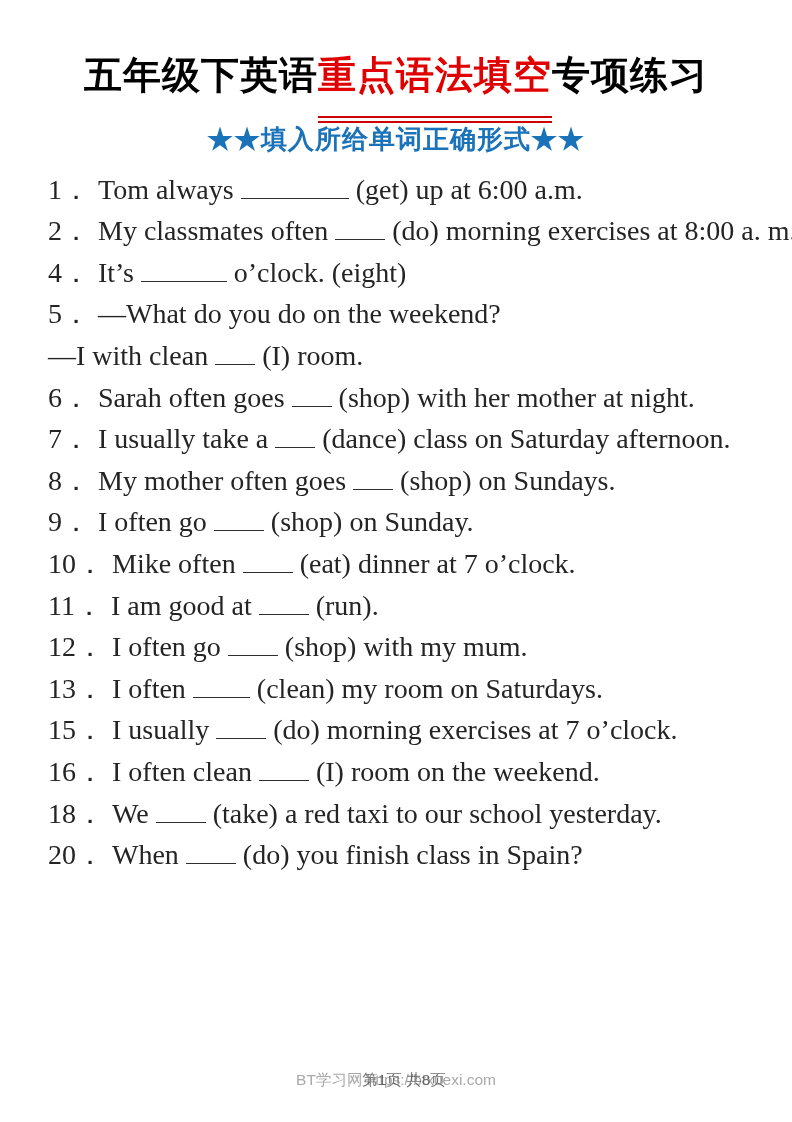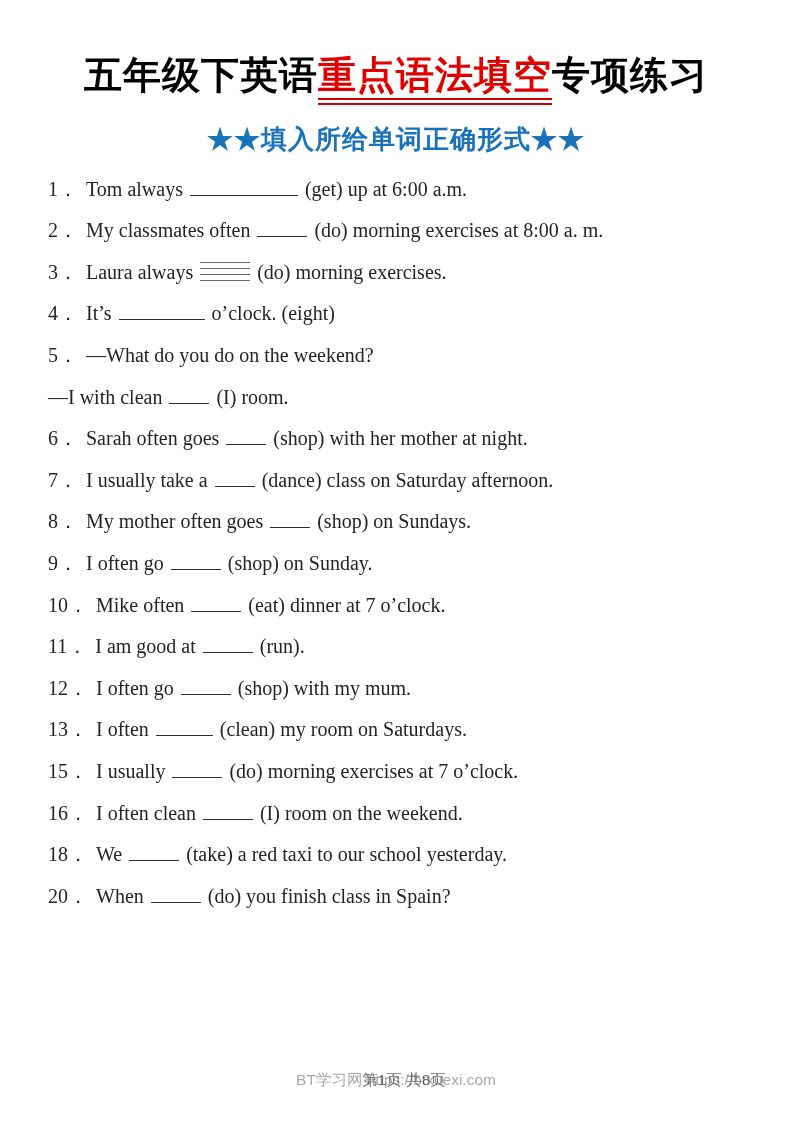--- a/index.html
+++ b/index.html
@@ -18,36 +18,36 @@
     font-family: "Liberation Sans", sans-serif;
     font-weight: bold;
     font-size: 38px;
     line-height: 1.15;
     color: #000000;
     letter-spacing: 1px;
   }
   .title .hl {
     color: #e00000;
     border-bottom: 7px double #cf0000;
-    padding-bottom: 2px;
+    padding-bottom: 20px;
   }
   .subtitle {
     margin-top: 24px;
     text-align: center;
     font-family: "Liberation Serif", serif;
     font-weight: bold;
     font-size: 26px;
     color: #1a72b8;
     letter-spacing: 1px;
   }
   .questions {
     margin-top: 12px;
     padding-left: 48px;
     padding-right: 18px;
-    font-size: 20px;
+    font-size: 28px;
   }
   .q-line {
     line-height: 41.6px;
     height: 41.6px;
     white-space: nowrap;
   }
   .q-num { margin-right: 8px; }
   .blank {
     display: inline-block;
     border-bottom: 1.6px solid #2e2e2e;
@@ -95,21 +95,20 @@
 
   <div class="title">
     <span>五年级下英语</span><span class="hl">重点语法填空</span><span>专项练习</span>
   </div>
 
   <div class="subtitle">★★填入所给单词正确形式★★</div>
 
   <div class="questions">
       <div class="q-line"><span class="q-num">1．</span><span>Tom always</span><span class="blank blank-xl"></span><span>(get) up at 6:00 a.m.</span></div>
       <div class="q-line"><span class="q-num">2．</span><span>My classmates often</span><span class="blank blank-m"></span><span>(do) morning exercises at 8:00 a. m.</span></div>
-      <div class="q-line"><span class="q-num">3．</span><span>Laura always</span><span class="blank-stack"></span><span>(do) morning exercises.</span></div>
       <div class="q-line"><span class="q-num">4．</span><span>It’s</span><span class="blank blank-l"></span><span>o’clock. (eight)</span></div>
       <div class="q-line"><span class="q-num">5．</span><span>—What do you do on the weekend?</span></div>
       <div class="q-line"><span>—I with clean</span><span class="blank blank-s"></span><span>(I) room.</span></div>
       <div class="q-line"><span class="q-num">6．</span><span>Sarah often goes</span><span class="blank blank-s"></span><span>(shop) with her mother at night.</span></div>
       <div class="q-line"><span class="q-num">7．</span><span>I usually take a</span><span class="blank blank-s"></span><span>(dance) class on Saturday afternoon.</span></div>
       <div class="q-line"><span class="q-num">8．</span><span>My mother often goes</span><span class="blank blank-s"></span><span>(shop) on Sundays.</span></div>
       <div class="q-line"><span class="q-num">9．</span><span>I often go</span><span class="blank blank-m"></span><span>(shop) on Sunday.</span></div>
       <div class="q-line"><span class="q-num">10．</span><span>Mike often</span><span class="blank blank-m"></span><span>(eat) dinner at 7 o’clock.</span></div>
       <div class="q-line"><span class="q-num">11．</span><span>I am good at</span><span class="blank blank-m"></span><span>(run).</span></div>
       <div class="q-line"><span class="q-num">12．</span><span>I often go</span><span class="blank blank-m"></span><span>(shop) with my mum.</span></div>

